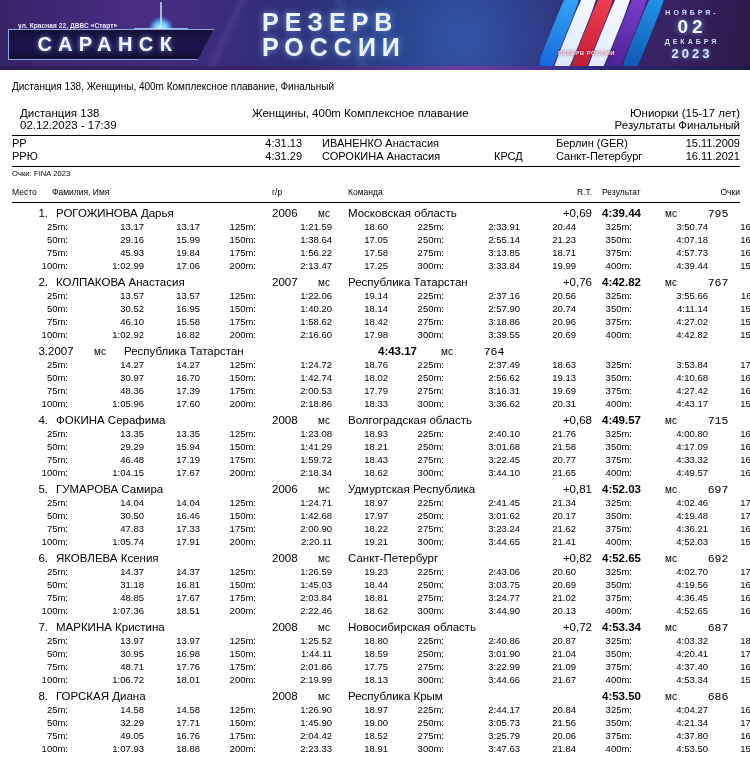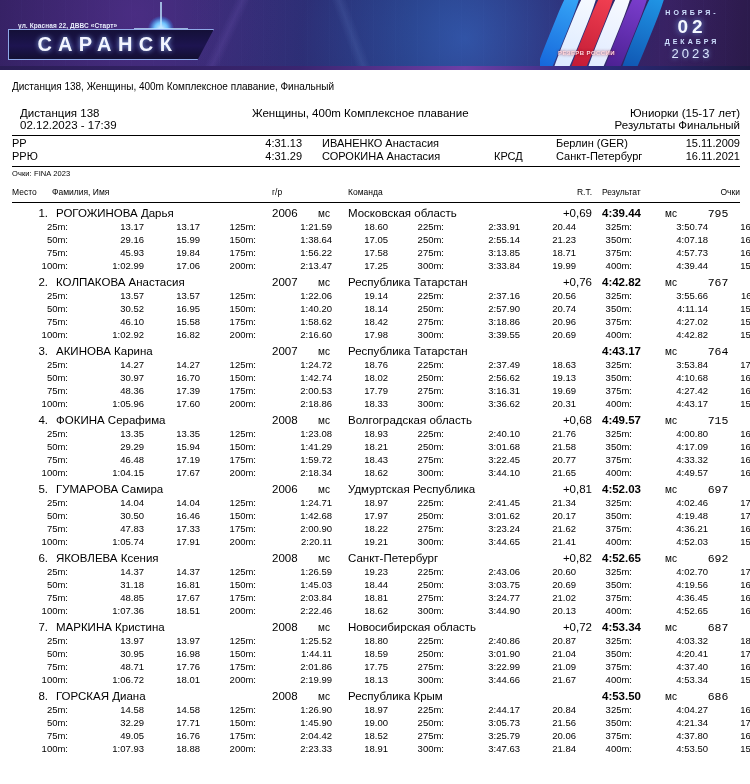--- a/index.html
+++ b/index.html
@@ -141,21 +141,21 @@
   }
   .date-big {
     color: #f4f8ff;
     font-size: 19px; font-weight: bold;
     letter-spacing: 4px;
     line-height: 20px;
     text-shadow: 0 0 6px rgba(130,180,255,0.9);
   }
   .date-yr {
     color: #dbe7ff;
-    font-size: 13px; font-weight: normal;
+    font-size: 13px; font-weight: bold;
     letter-spacing: 3px;
     text-shadow: 0 0 5px rgba(130,180,255,0.7);
   }
   .banner-bottom-strip {
     position: absolute; left: 0; bottom: 0;
     width: 750px; height: 4px;
     background: linear-gradient(90deg,#2a1d55 0%, #3a2570 40%, #6d3fa6 62%, #2b2a7a 80%, #1d1a44 100%);
   }
 
   
@@ -260,20 +260,24 @@
   <div class="banner-grid"></div>
   <div class="banner-diag"></div>
   <div class="banner-flare"></div>
 
   <div class="addr-line">ул. Красная 22, ДВВС «Старт»</div>
 
   <div class="saransk-box">
     <span class="saransk-text">САРАНСК</span>
   </div>
 
+  <div class="title-block">
+    <div class="title-line">РЕЗЕРВ</div>
+    <div class="title-line">РОССИИ</div>
+  </div>
 
   <div class="swoosh">
     <span class="sw1"></span>
       <span class="sw2"></span>
       <span class="sw3"></span>
     <span class="sw4"></span>
       <span class="sw5"></span>
       <span class="sw6"></span>
     <div class="swoosh-label">РЕЗЕРВ РОССИИ</div>
   </div>
@@ -569,21 +573,20 @@
               <div class="sp-lab">400m:</div>
               <div class="sp-cum">4:42.82</div>
               <div class="sp-seg">15.80</div>
             </div>
           </div>
         </div>
       </div>
       <div>
         <div class="ath-row">
           <div class="a-place">3.</div>
-          <div class="a-name">АКИНОВА Карина</div>
           <div class="a-yob">2007</div>
           <div class="a-cat">мс</div>
           <div class="a-team">Республика Татарстан</div>
           <div class="a-rt"></div>
           <div class="a-res">4:43.17</div>
           <div class="a-msp">мс</div>
           <div class="a-pts">764</div>
         </div>
         <div class="splits">
           <div class="split-row">

